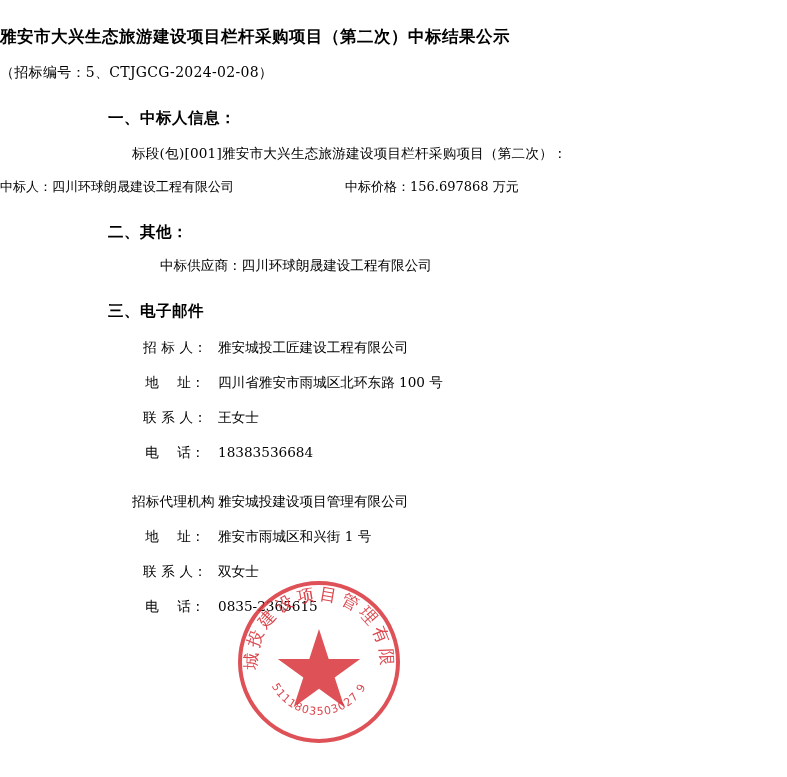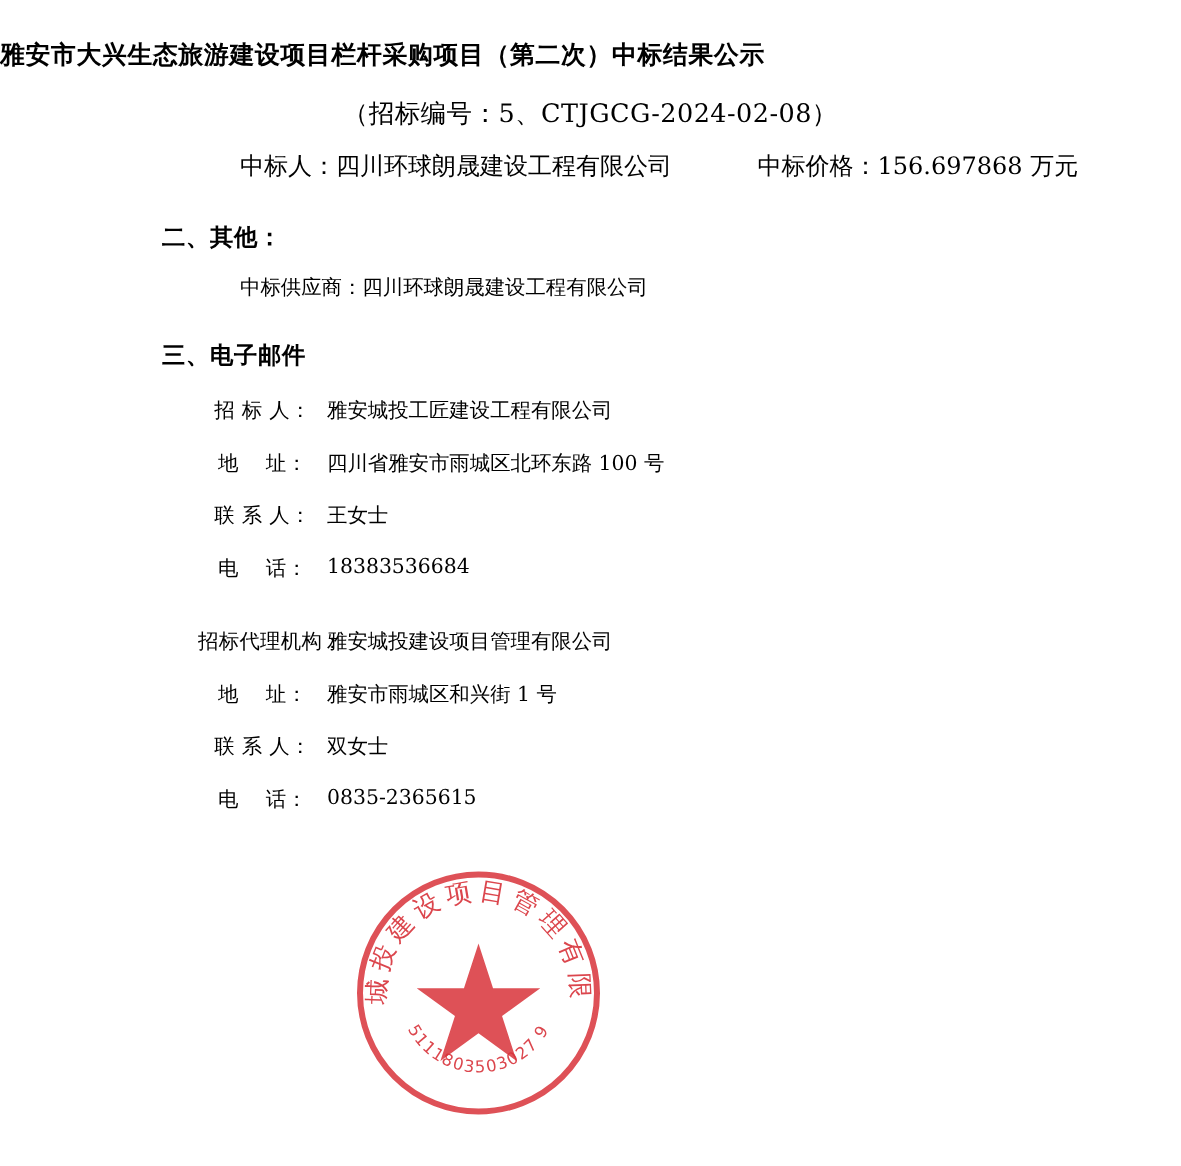--- a/index.html
+++ b/index.html
@@ -23,22 +23,22 @@
     box-sizing: border-box;
   }
   .title {
     font-size: 16.5px;
     font-weight: bold;
     letter-spacing: 0.5px;
     margin-top: 24px;
     line-height: 1.6;
   }
   .subtitle {
-    text-align: center;
-    font-size: 17px;
+    text-align: left;
+    font-size: 14px;
     margin-top: 14px;
     letter-spacing: 0.3px;
   }
   .section-head {
     font-size: 15.5px;
     font-weight: bold;
     margin-top: 26px;
     margin-left: 108px;
     letter-spacing: 0.5px;
   }
@@ -56,22 +56,21 @@
     margin-left: 160px;
     font-size: 13.6px;
   }
   .row .label {
     white-space: pre;
   }
   .price-line {
     position: relative;
     display: flex;
     margin-top: 14px;
-    margin-left: 160px;
-    font-size: 16px;
+    font-size: 13px;
   }
   .price-right {
     position: absolute;
     left: 345px;
     top: 0;
     white-space: nowrap;
   }
   .contact-row {
     display: flex;
     margin-top: 17px;
@@ -103,20 +102,22 @@
   }
 </style>
 </head>
 <body>
 
 <div class="page">
 
   <div class="title">雅安市大兴生态旅游建设项目栏杆采购项目（第二次）中标结果公示</div>
   <div class="subtitle">（招标编号：5、CTJGCG-2024-02-08）</div>
 
+  <div class="section-head">一、中标人信息：</div>
+  <div class="para">标段(包)[001]雅安市大兴生态旅游建设项目栏杆采购项目（第二次）：</div>
   <div class="price-line">
     <span>中标人：</span>
     <span>四川环球朗晟建设工程有限公司</span>
     <span class="price-right">
       <span>中标价格：</span><span>156.697868 万元</span>
     </span>
   </div>
 
   <div class="section-head">二、其他：</div>
   <div class="row">

